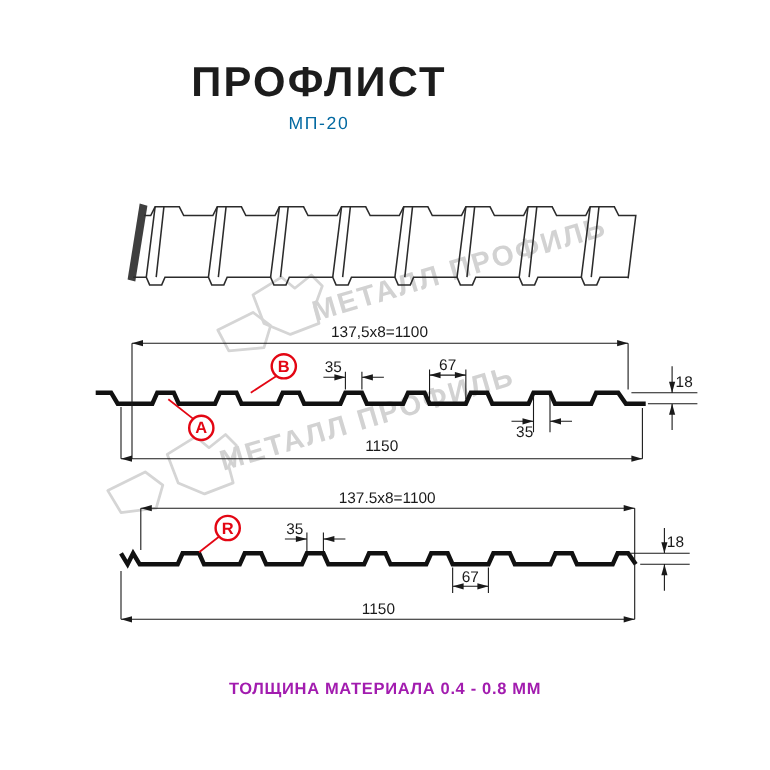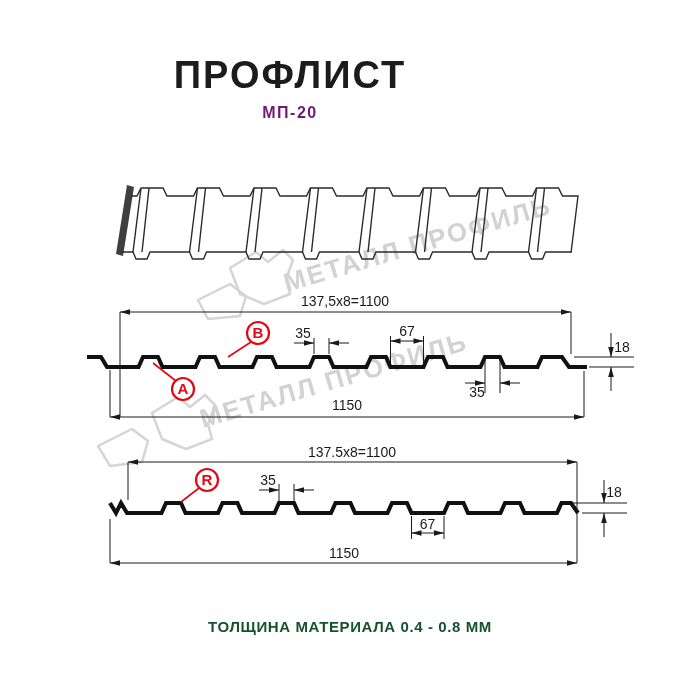--- a/index.html
+++ b/index.html
@@ -1,23 +1,23 @@
 <!DOCTYPE html>
 <html><head>
 <meta charset="utf-8">
 <style>
   html,body{margin:0;padding:0;background:#ffffff;}
   .page{position:relative;width:700px;height:700px;background:#fff;overflow:hidden;
         font-family:"Liberation Sans",sans-serif;}
   .title-block{position:absolute;top:54px;left:0;width:580px;text-align:center;}
   .title{font-size:38px;font-weight:700;letter-spacing:2px;color:#1c1c1c;
          font-family:"Liberation Sans",sans-serif;}
-  .subtitle{margin-top:7px;font-size:16px;font-weight:700;letter-spacing:1.5px;color:#701a75;}
+  .subtitle{margin-top:7px;font-size:16px;font-weight:400;letter-spacing:1.5px;color:#0369a1;}
   .footer{position:absolute;top:618px;left:0;width:700px;text-align:center;
-          font-size:15px;font-weight:700;letter-spacing:.6px;color:#14532d;}
+          font-size:15px;font-weight:700;letter-spacing:.6px;color:#a21caf;}
   svg.canvas{position:absolute;left:0;top:0;}
   .sheet{stroke:#2b2b2b;stroke-width:1.4;fill:none;stroke-linejoin:miter;}
   .sheet-edge{fill:#3f3f3f;stroke:none;}
   .profile{stroke:#111;stroke-width:4;fill:none;stroke-linejoin:miter;}
   .dim{stroke:#1a1a1a;stroke-width:1;fill:none;}
   .arr{fill:#1a1a1a;stroke:none;}
   .dimtxt{font:14px "Liberation Sans",sans-serif;fill:#1a1a1a;text-anchor:middle;}
   .wm{stroke:#d5d5d5;stroke-width:2.5;fill:none;stroke-linejoin:round;}
   .wmtxt{font:bold 26px "Liberation Sans",sans-serif;fill:#d2d2d2;letter-spacing:2px;}
   .redln{stroke:#e30613;stroke-width:1.6;fill:none;}

